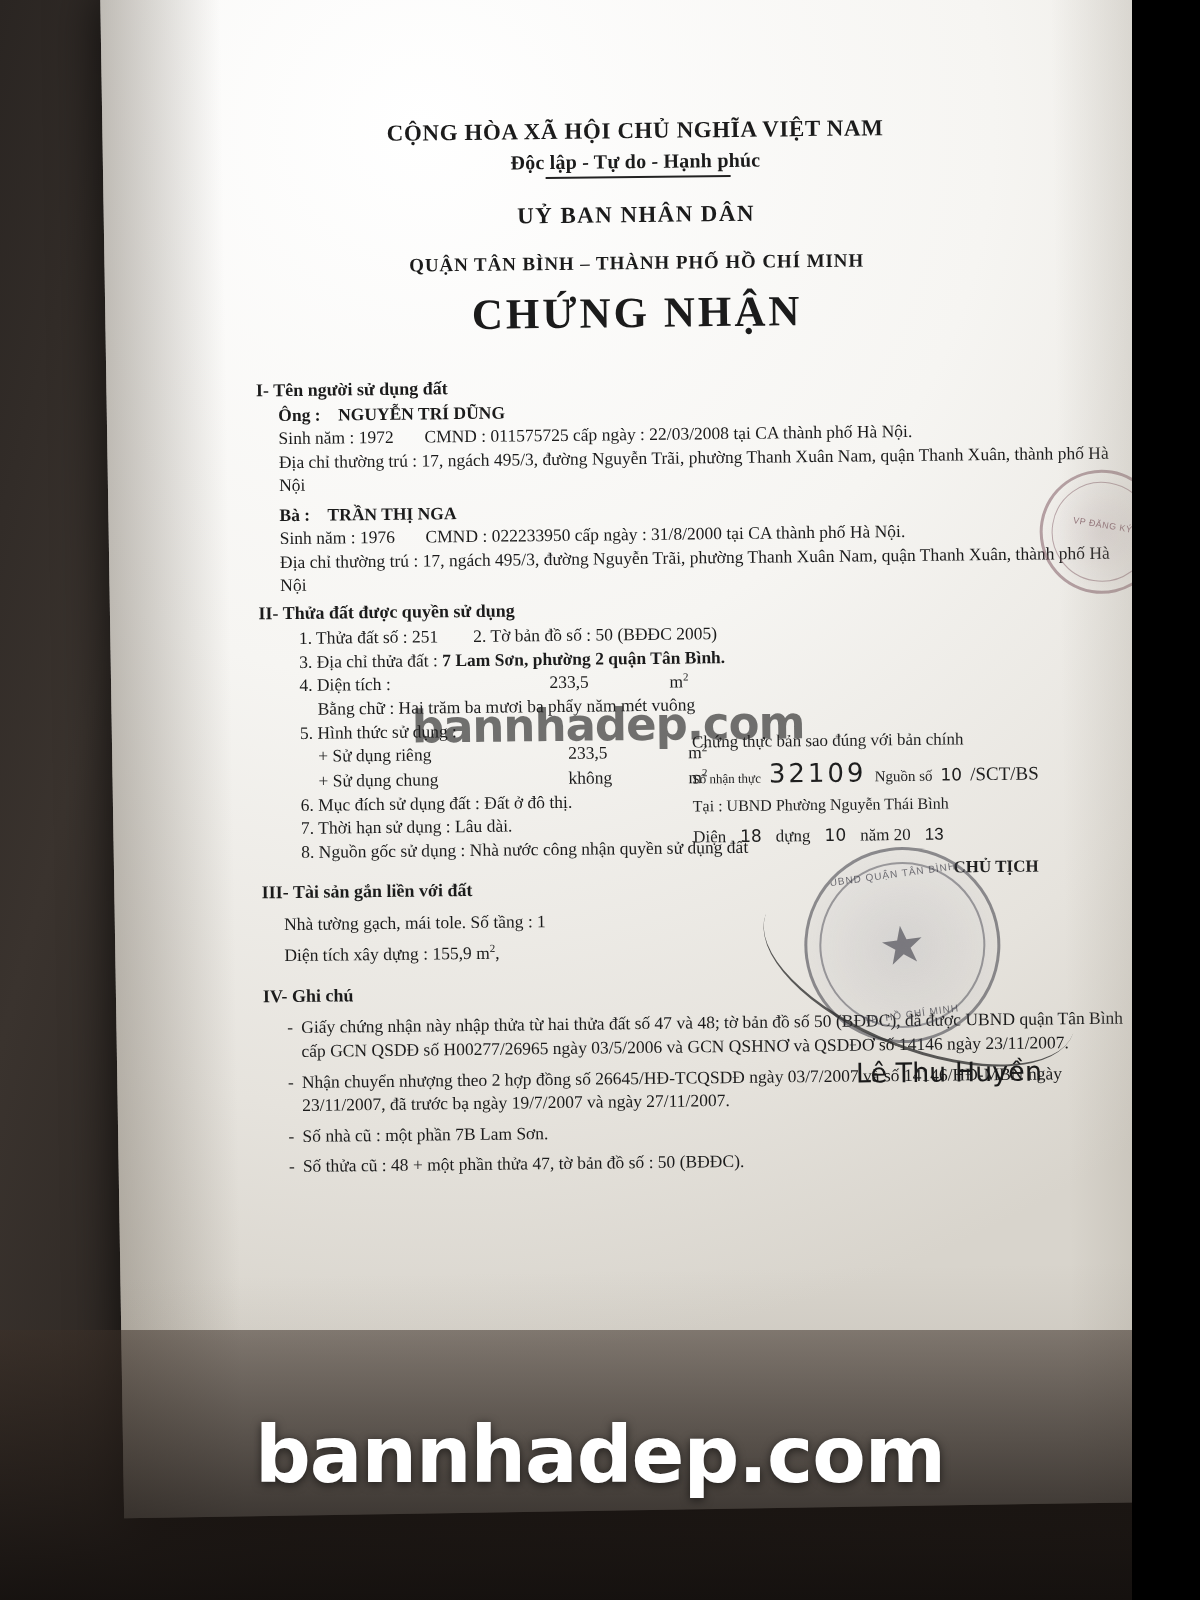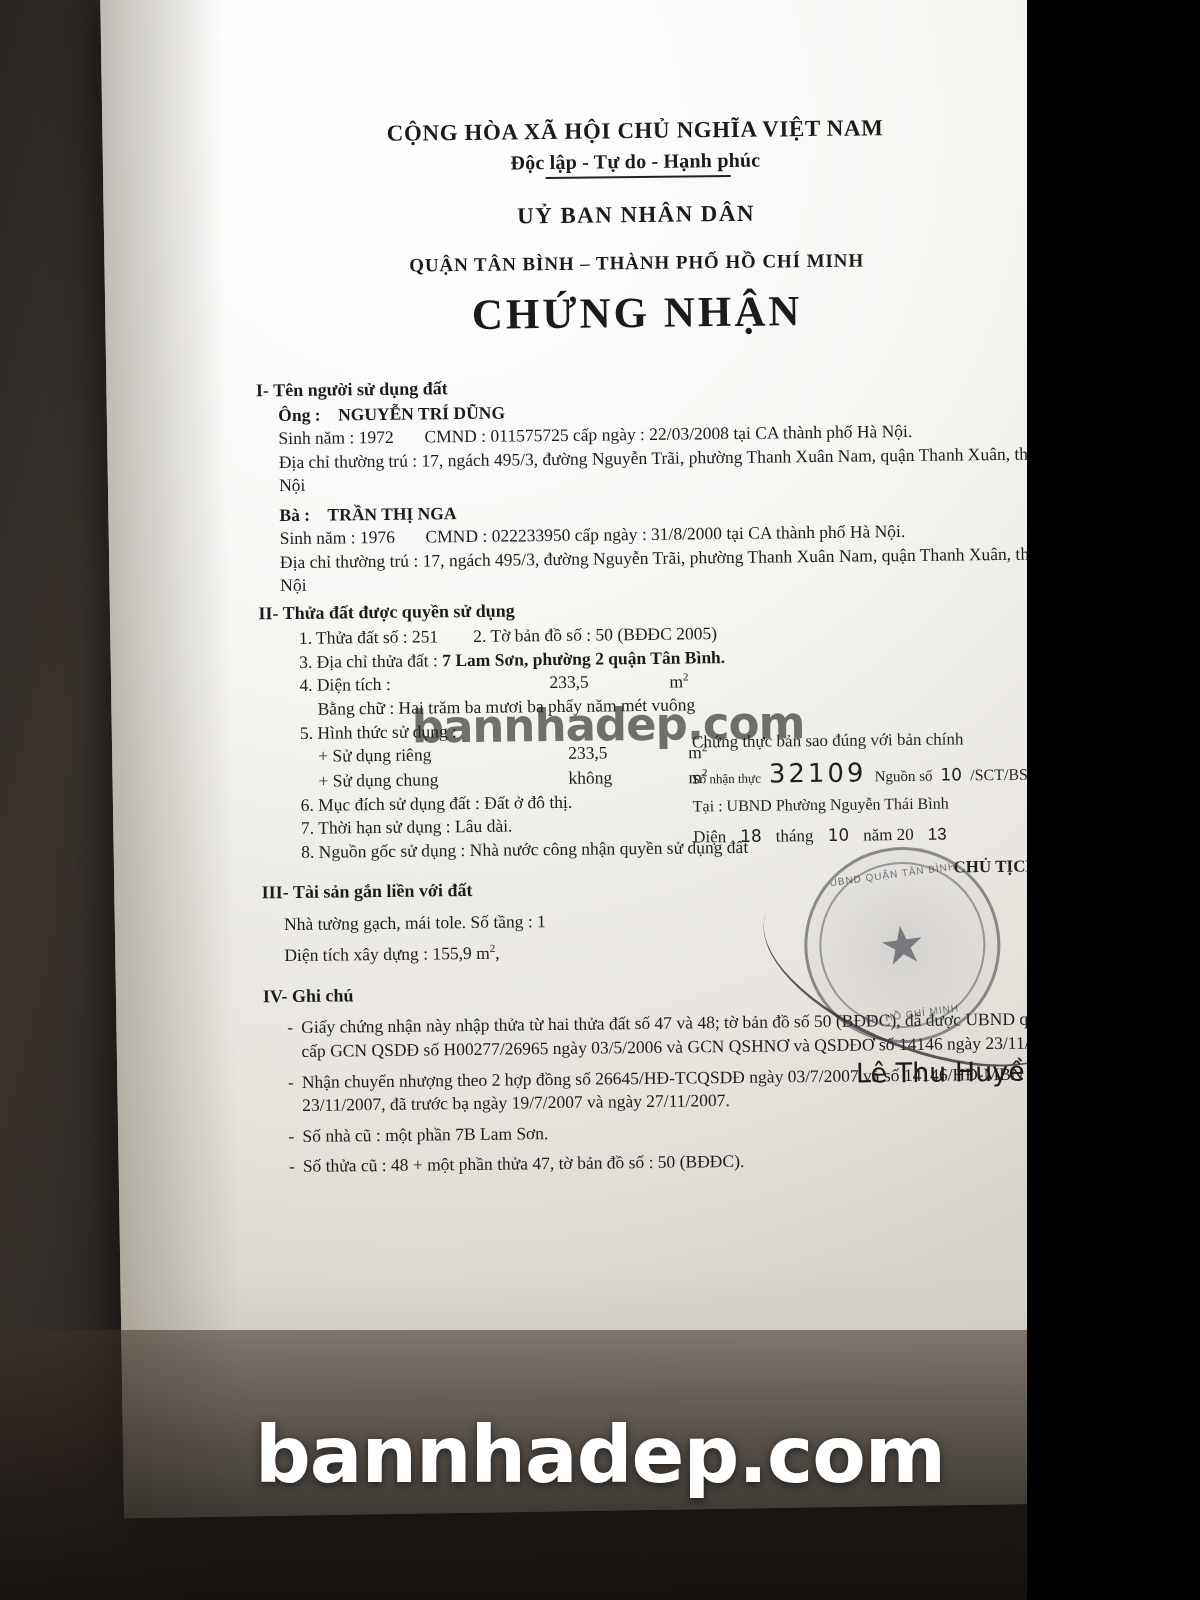--- a/index.html
+++ b/index.html
@@ -10,21 +10,21 @@
   body {
     width: 1200px;
     height: 1600px;
     overflow: hidden;
     font-family: "Liberation Serif", serif;
   }
 
   
   #photo {
     position: relative;
-    width: 1027px;
+    width: 1132px;
     height: 1600px;
     background:
       linear-gradient(105deg, #2a2522 0%, #3a332e 18%, #241f1c 45%, #1c1815 100%);
     overflow: hidden;
   }
   #desk-sheen {
     position: absolute;
     left: 0; top: 1330px;
     width: 1200px; height: 270px;
     background: linear-gradient(180deg, rgba(60,48,40,0.55), rgba(20,16,14,0.9));
@@ -366,27 +366,27 @@
 
       </div>
 
       <div id="cert-block">
         <div>Chứng thực bản sao đúng với bản chính</div>
         <div style="display:flex; align-items:baseline; gap:8px;">
           <span style="font-size:13px;">Số nhận thực</span>
           <span id="cert-num">32109</span>
           <span style="font-size:15px;">Nguồn số</span>
           <span style="font-family:'DejaVu Sans',sans-serif;">10</span>
-          <span style="font-size:16px;">/SCT/BS</span>
+          <span style="font-size:19px;">/SCT/BS</span>
         </div>
         <div style="font-size:16px;">Tại : UBND Phường Nguyễn Thái Bình</div>
         <div style="display:flex; align-items:baseline; gap:14px; margin-top:6px;">
           <span>Diện</span>
           <span style="font-family:'DejaVu Sans',sans-serif;">18</span>
-          <span>tháng</span>
+          <span>dựng</span>
           <span style="font-family:'DejaVu Sans',sans-serif;">10</span>
           <span>năm 20</span>
           <span style="font-family:Liberation Sans, sans-serif;">13</span>
         </div>
         <div style="margin-left:260px; margin-top:8px; font-weight:bold;">CHỦ TỊCH</div>
       </div>
 
       <div class="seal" id="seal-main">
         <div class="ring"></div>
         <div class="seal-top">UBND QUẬN TÂN BÌNH</div>

